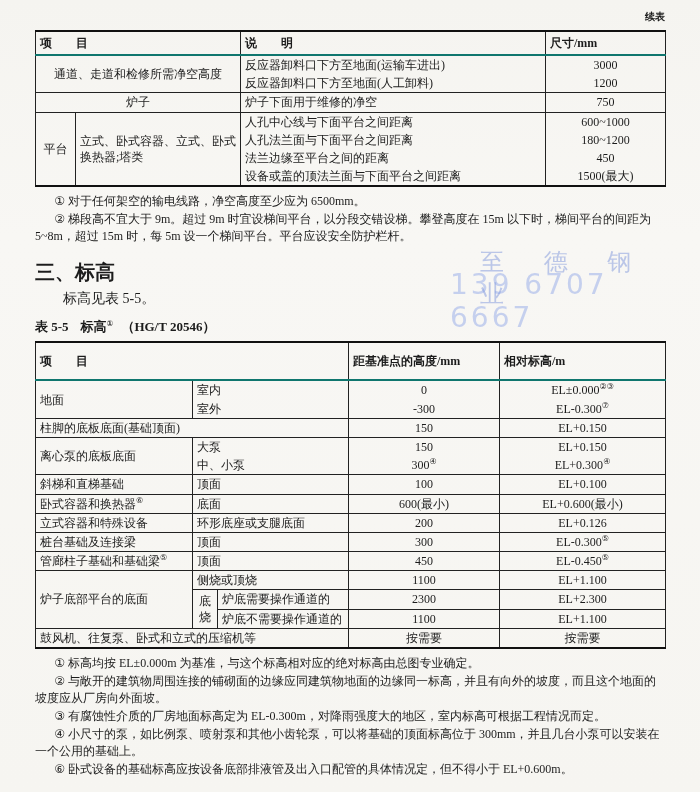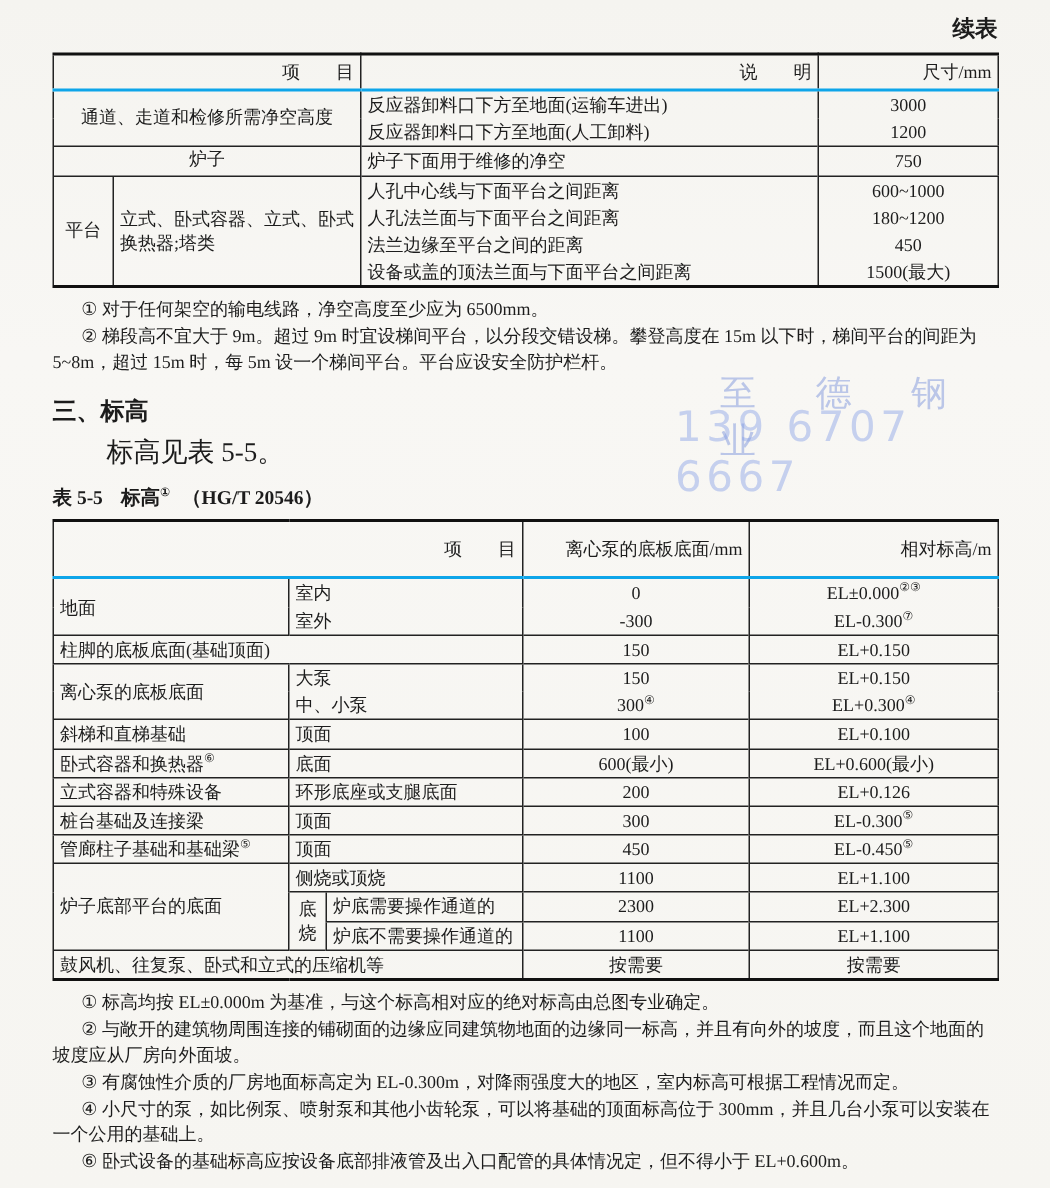--- a/index.html
+++ b/index.html
@@ -4,42 +4,42 @@
 <style>
   html,body{margin:0;padding:0;}
   body{
     width:700px;height:792px;overflow:hidden;position:relative;
     background:#f7f6f2;
     background-image:linear-gradient(180deg,#f5f4f0 0%,#f8f7f4 30%,#f6f5f1 100%);
     font-family:"Liberation Serif","DejaVu Serif","DejaVu Sans",serif;
     color:#1c1c1c;
   }
   .page{position:relative;z-index:1;padding:8px 35px 0 35px;}
-  .continued{text-align:right;font-size:15px;font-weight:bold;padding-right:0px;margin:2px 0 6px 0;}
+  .continued{text-align:right;font-size:10px;font-weight:bold;padding-right:0px;margin:2px 0 6px 0;}
 
   table.doc{border-collapse:collapse;width:630px;table-layout:fixed;
     border-left:1px solid #222;border-right:1px solid #222;
     border-top:2px solid #111;border-bottom:2px solid #111;
     font-size:12px;}
   table.doc th,table.doc td{border-left:1px solid #222;padding:1px 4px;line-height:1.35;}
-  table.doc th{font-weight:normal;height:20px;text-align:right;border-bottom:2px solid #0ea5e9;}
+  table.doc th{font-weight:bold;height:20px;text-align:left;border-bottom:2px solid #0f766e;}
   table.doc td{height:16px;}
   tr.sep td{border-top:1px solid #222;}
-  .c-item{text-align:center;font-family:Liberation Mono, monospace;}
+  .c-item{text-align:center;}
   .c-desc{text-align:left;padding-left:8px;}
   .c-num{text-align:center;}
   .c-left{text-align:left;padding-left:6px;}
   .c-vert{text-align:center;padding:0 2px;word-break:break-all;line-height:1.25;}
   sup{font-size:8px;vertical-align:super;letter-spacing:0;}
 
   .notes{margin:6px 0 0 0;}
   .notes p{margin:1px 0;font-size:12px;line-height:1.42;text-indent:1.6em;}
 
-  h3.sec{font-size:16px;font-weight:bold;margin:14px 0 2px 0;}
-  p.intro{font-size:18px;margin:4px 0 10px 0;text-indent:2em;}
+  h3.sec{font-size:20px;font-weight:bold;margin:14px 0 2px 0;}
+  p.intro{font-size:14px;margin:4px 0 10px 0;text-indent:2em;}
 
   .tbl-title{text-align:left;font-size:13px;font-weight:bold;margin:2px 0 5px 0;}
   .tbl-title .gap{display:inline-block;width:12px;}
   .tbl-title .gap2{display:inline-block;width:8px;}
 
   table.t2 th{height:34px;}
   table.t2 td{height:15px;}
 
   .wm{position:absolute;pointer-events:none;z-index:2;font-family:"DejaVu Sans","Liberation Sans",sans-serif;}
   .wm-l1{left:480px;top:246px;font-size:24px;letter-spacing:16px;color:rgba(125,150,220,0.50);}
@@ -119,21 +119,21 @@
     <colgroup>
         <col style="width:157px">
         <col style="width:25px">
         <col style="width:131px">
         <col style="width:151px">
         <col style="width:166px">
       </colgroup>
     <tbody>
     <tr>
       <th colspan="3">项　　目</th>
-      <th>离心泵的底板底面/mm</th>
+      <th>距基准点的高度/mm</th>
       <th>相对标高/m</th>
     </tr>
     <tr>
       <td rowspan="2" class="c-left">地面</td>
       <td colspan="2" class="c-left">室内</td>
       <td class="c-num">0</td>
       <td class="c-num"><span>EL±0.000</span><sup>②③</sup></td>
     </tr>
     <tr>
       <td colspan="2" class="c-left">室外</td>

